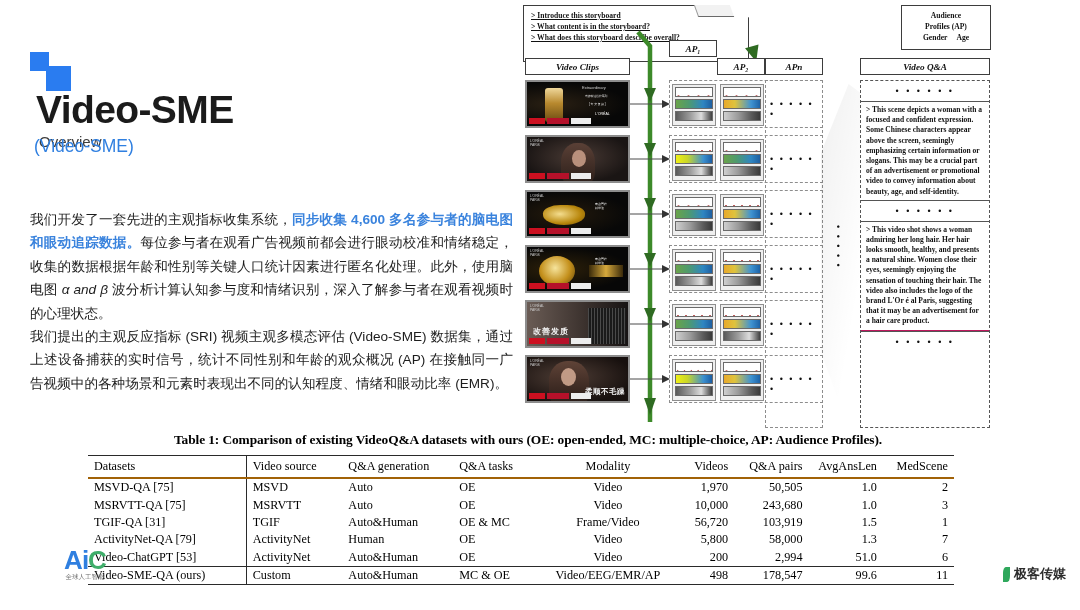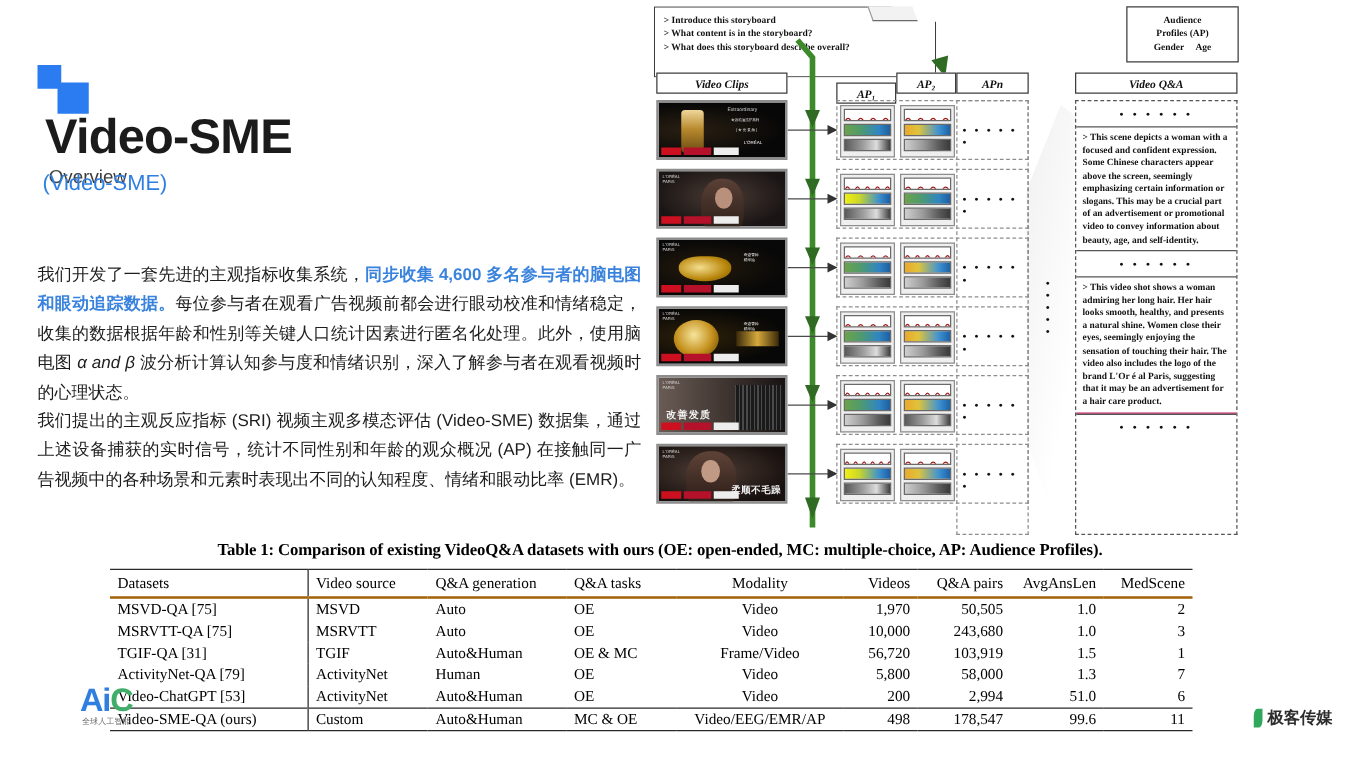--- a/index.html
+++ b/index.html
@@ -50,21 +50,21 @@
   .pad-top td { padding-top:3px; }
 
   
   #diagram { position:absolute; left:515px; top:0px; width:565px; height:432px; }
 
   
   #prompt-callout { position:absolute; left:8px; top:5px; width:226px; height:57px;
       border:1px solid #3d3d3d; background:#fff; padding:5px 7px;
       font-family:"Liberation Serif", serif; font-weight:700; font-size:7.6px;
       line-height:1.42; color:#111;
-      clip-path: polygon(0 0, 84% 0, 100% 22%, 100% 100%, 0 100%); }
+      clip-path: polygon(0 0, 84% 0, 100% 22%, 100% 100%, 0 100%); text-decoration: underline; }
   #prompt-fold { position:absolute; left:181px; top:5px; width:36px; height:12px;
       border-left:1px solid #9a9a9a; border-bottom:1px solid #6a6a6a; background:#f2f2f2;
       transform:skewX(20deg); }
   #prompt-tail { position:absolute; left:232px; top:46px; width:0; height:0;
       border-left:7px solid transparent; border-right:7px solid transparent;
       border-top:16px solid #2f6b22; transform:rotate(-16deg); }
 
   
   #legend-box { position:absolute; left:248px; top:5px; width:130px; height:45px;
       border:1px solid #3d3d3d; background:#fff; padding:3px 4px; }
@@ -80,21 +80,21 @@
       border:1px solid #3d3d3d; background:#fff;
       font-family:"Liberation Serif", serif; font-weight:700; font-size:7.6px;
       color:#111; text-align:center; padding-top:4px; line-height:1.45; }
   #ap-box .gender-age { display:flex; justify-content:center; gap:9px; }
 
   
   .col-head { position:absolute; border:1px solid #3d3d3d; background:#fff;
       font-family:"Liberation Serif", serif; font-style:italic; font-weight:700;
       font-size:9.2px; color:#111; text-align:center; line-height:16px; height:17px; }
   #head-clips { left:10px; top:58px; width:105px; }
-  #head-ap1 { left:154px; top:66px; width:48px; }
+  #head-ap1 { left:154px; top:40px; width:48px; }
   #head-ap2 { left:202px; top:58px; width:48px; }
   #head-apn { left:250px; top:58px; width:58px; }
   #head-qa { left:345px; top:58px; width:130px; }
 
   
   #clips-col { position:absolute; left:10px; top:80px; width:105px; }
   .clip { position:relative; width:105px; height:48px; border:2px solid #8d8d8d; margin-bottom:7px;
           background:#0b0b0b; overflow:hidden; }
   .clip .brandtag { position:absolute; left:3px; top:2px; font-size:3.4px; color:#cfcfcf;
           font-family:"Liberation Sans", sans-serif; line-height:1.2; }

